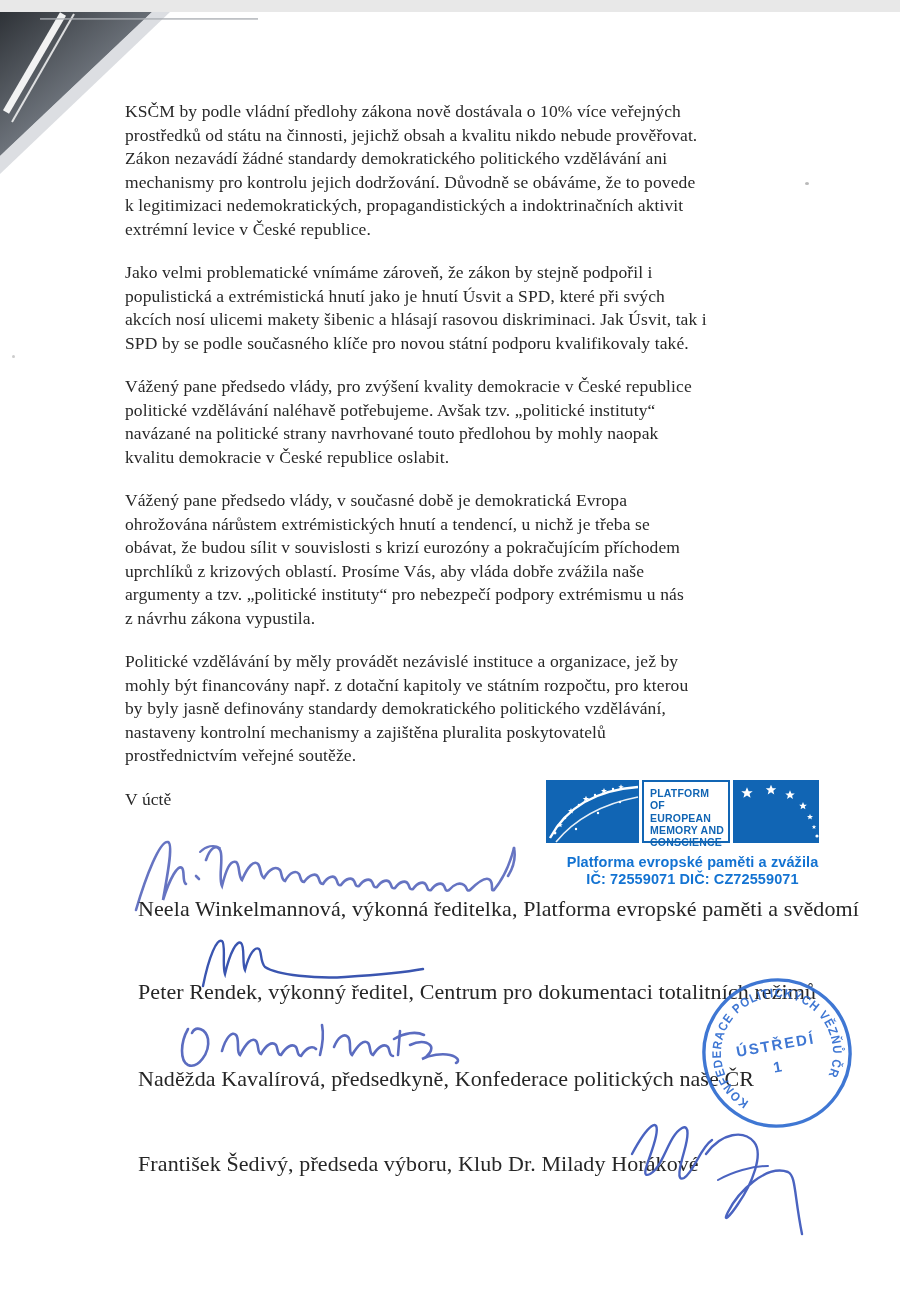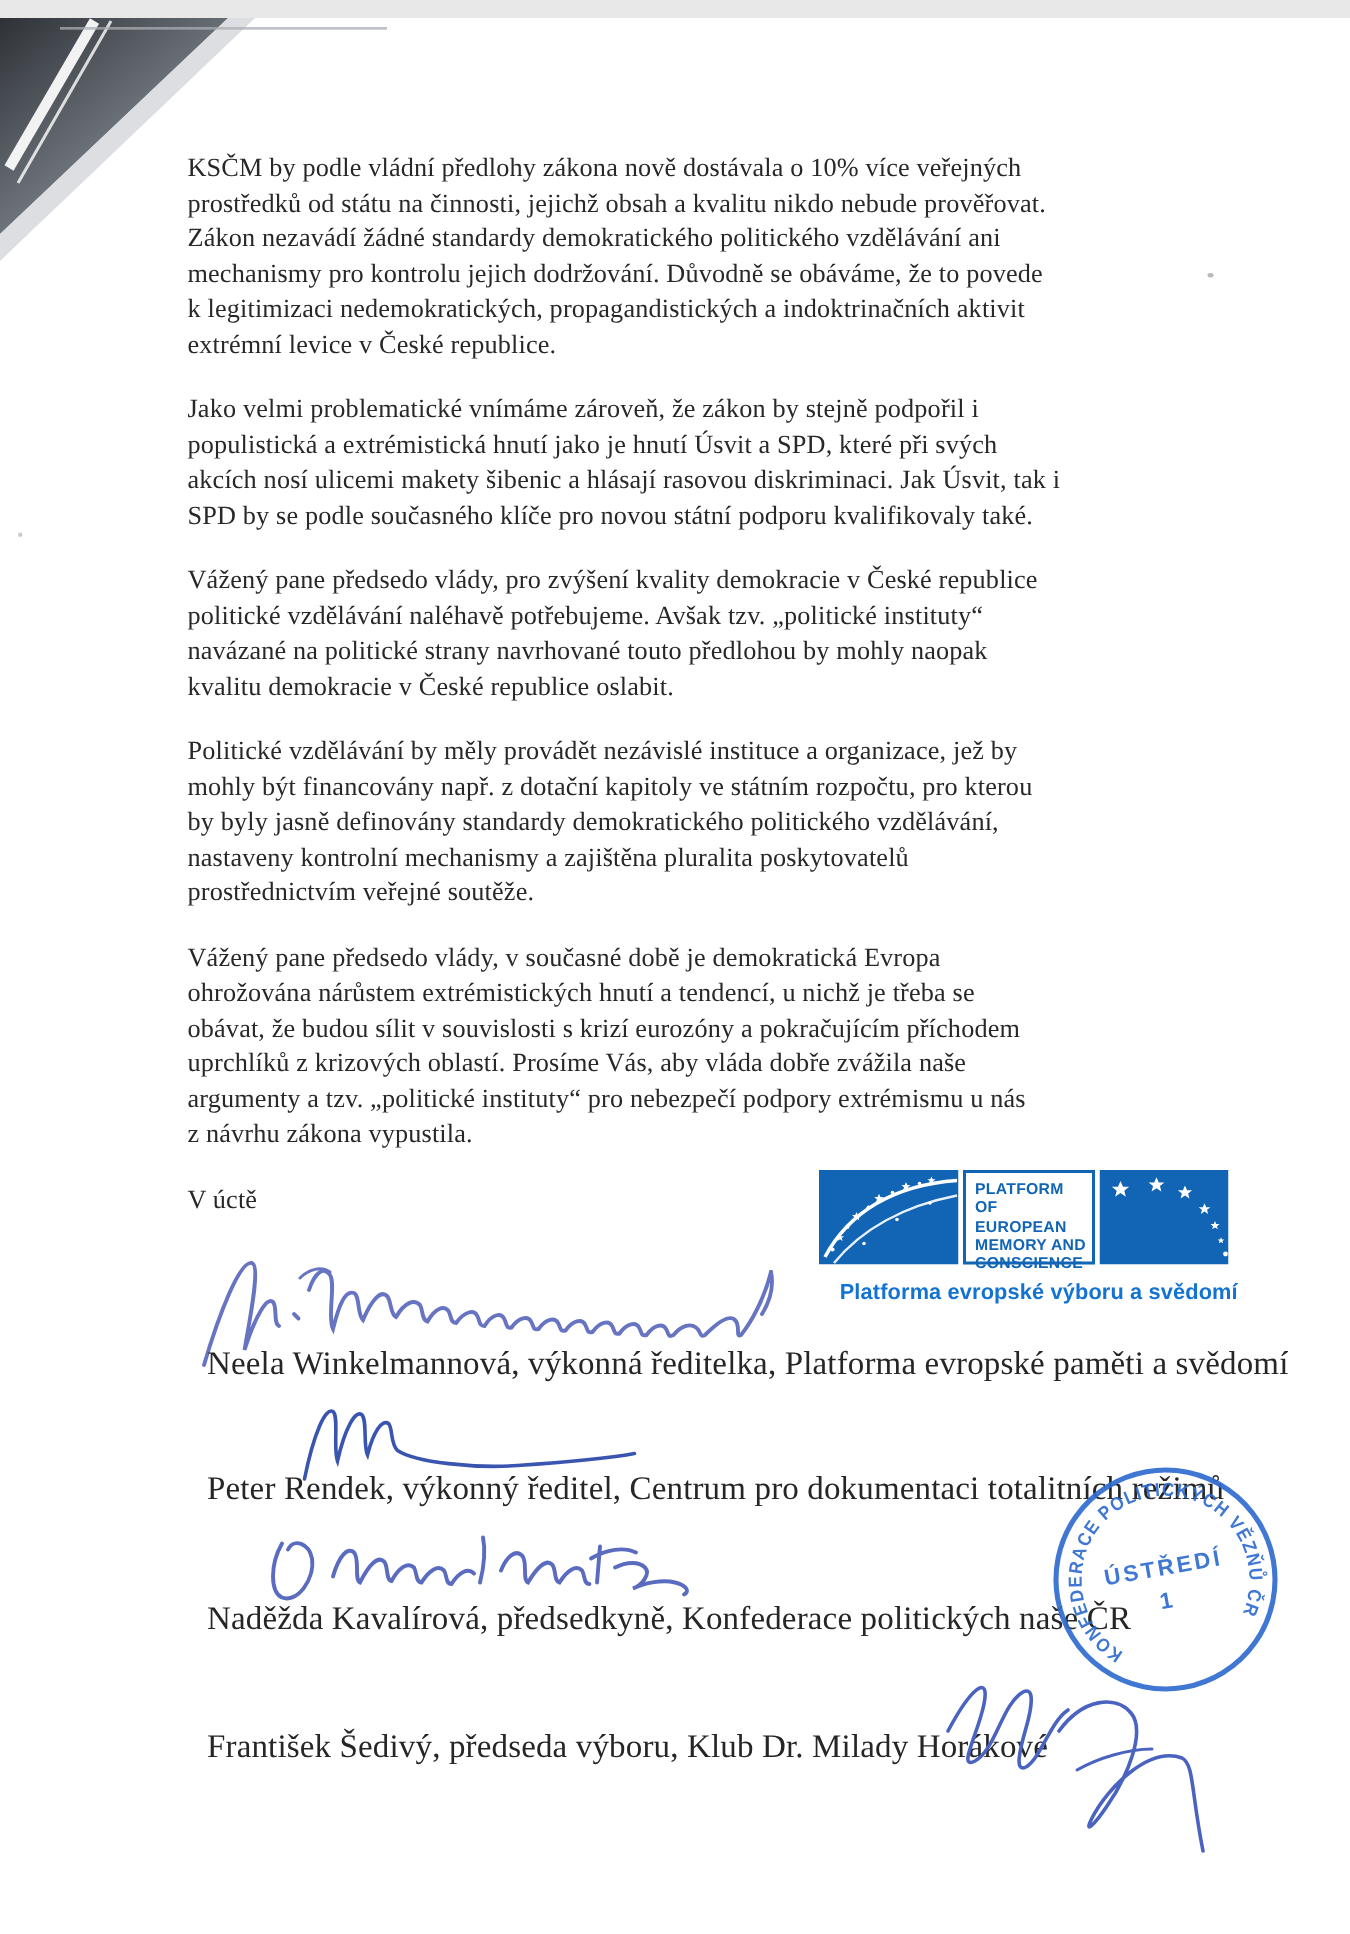--- a/index.html
+++ b/index.html
@@ -85,31 +85,31 @@
 k legitimizaci nedemokratických, propagandistických a indoktrinačních aktivit
 extrémní levice v České republice.</p>
     <p>Jako velmi problematické vnímáme zároveň, že zákon by stejně podpořil i
 populistická a extrémistická hnutí jako je hnutí Úsvit a SPD, které při svých
 akcích nosí ulicemi makety šibenic a hlásají rasovou diskriminaci. Jak Úsvit, tak i
 SPD by se podle současného klíče pro novou státní podporu kvalifikovaly také.</p>
     <p>Vážený pane předsedo vlády, pro zvýšení kvality demokracie v České republice
 politické vzdělávání naléhavě potřebujeme. Avšak tzv. „politické instituty“
 navázané na politické strany navrhované touto předlohou by mohly naopak
 kvalitu demokracie v České republice oslabit.</p>
-    <p>Politické vzdělávání by měly provádět nezávislé instituce a organizace, jež by
-mohly být financovány např. z dotační kapitoly ve státním rozpočtu, pro kterou
-by byly jasně definovány standardy demokratického politického vzdělávání,
-nastaveny kontrolní mechanismy a zajištěna pluralita poskytovatelů
-prostřednictvím veřejné soutěže.</p>
     <p>Vážený pane předsedo vlády, v současné době je demokratická Evropa
 ohrožována nárůstem extrémistických hnutí a tendencí, u nichž je třeba se
 obávat, že budou sílit v souvislosti s krizí eurozóny a pokračujícím příchodem
 uprchlíků z krizových oblastí.  Prosíme Vás, aby vláda dobře zvážila naše
 argumenty a tzv. „politické instituty“ pro nebezpečí podpory extrémismu u nás
 z návrhu zákona vypustila.</p>
+    <p>Politické vzdělávání by měly provádět nezávislé instituce a organizace, jež by
+mohly být financovány např. z dotační kapitoly ve státním rozpočtu, pro kterou
+by byly jasně definovány standardy demokratického politického vzdělávání,
+nastaveny kontrolní mechanismy a zajištěna pluralita poskytovatelů
+prostřednictvím veřejné soutěže.</p>
     <p class="closing-line">V úctě</p>
   </div>
 
   <div class="sig" style="left:130px;top:818px;">
     <svg width="420" height="85" viewBox="0 0 420 85">
       <g fill="none" stroke="#6674c2" stroke-width="2.6" stroke-linecap="round">
         <path d="M6,80 C16,46 30,10 38,12 C44,14 36,52 33,70 C40,48 48,34 52,38 C55,41 52,52 56,54"></path>
         <path d="M66,46 l3,3"></path>
         <path d="M76,30 C80,18 86,14 90,20 C94,26 88,48 92,56 C96,40 100,30 106,32 C110,34 108,46 112,50 C118,36 124,30 128,34 C131,37 130,46 134,48 C140,38 146,36 150,40 C152,43 151,50 155,51 C160,42 166,40 169,44 C171,47 170,52 174,52 C180,44 186,43 188,47 C190,50 189,54 193,54 C198,46 204,45 206,49 C208,52 207,56 211,55 C216,48 222,47 224,51 C226,54 225,57 229,56 C234,49 240,48 242,52 C244,55 243,58 247,57 C252,50 258,49 260,53 C262,56 261,59 265,58 C270,51 276,50 278,54 C280,57 279,60 283,59 C288,52 294,51 296,55 C298,58 297,61 301,60 C306,53 312,52 314,56 C316,59 315,62 319,60 C324,54 330,52 334,55 C338,58 336,62 340,60 C348,52 356,46 360,50 C364,54 360,62 364,60 C372,50 380,34 384,18"></path>
         <path d="M384,18 C386,28 383,38 378,46"></path>
@@ -150,21 +150,22 @@
       <use href="#starS" transform="translate(38,10) scale(1.05)"></use>
       <use href="#starS" transform="translate(57,15) scale(0.95)"></use>
       <use href="#starS" transform="translate(70,26) scale(0.78)"></use>
       <use href="#starS" transform="translate(77,37) scale(0.6)"></use>
       <use href="#starS" transform="translate(81,47) scale(0.45)"></use>
       <circle cx="84" cy="56" r="1.6" fill="#fff"></circle>
     </svg>
   </div>
 
   <div class="logo-address">
-    <div>Platforma evropské výboru a svědomí</div>
+    <div>Platforma evropské paměti a zvážila</div>
+    <div>IČ: 72559071   DIČ: CZ72559071</div>
   </div>
 
   <div class="name-line" style="top:884px;">Neela Winkelmannová, výkonná ředitelka, Platforma evropské paměti a svědomí</div>
   <div class="name-line" style="top:967px;">Peter Rendek, výkonný ředitel, Centrum pro dokumentaci totalitních režimů</div>
   <div class="name-line" style="top:1054px;">Naděžda Kavalírová, předsedkyně, Konfederace politických naše ČR</div>
   <div class="name-line" style="top:1139px;">František Šedivý, předseda výboru, Klub Dr. Milady Horákové</div>
 
   <div class="sig" style="left:185px;top:922px;">
     <svg width="245" height="58" viewBox="0 0 245 58">
       <g fill="none" stroke="#3a55b0" stroke-width="2.4" stroke-linecap="round">

